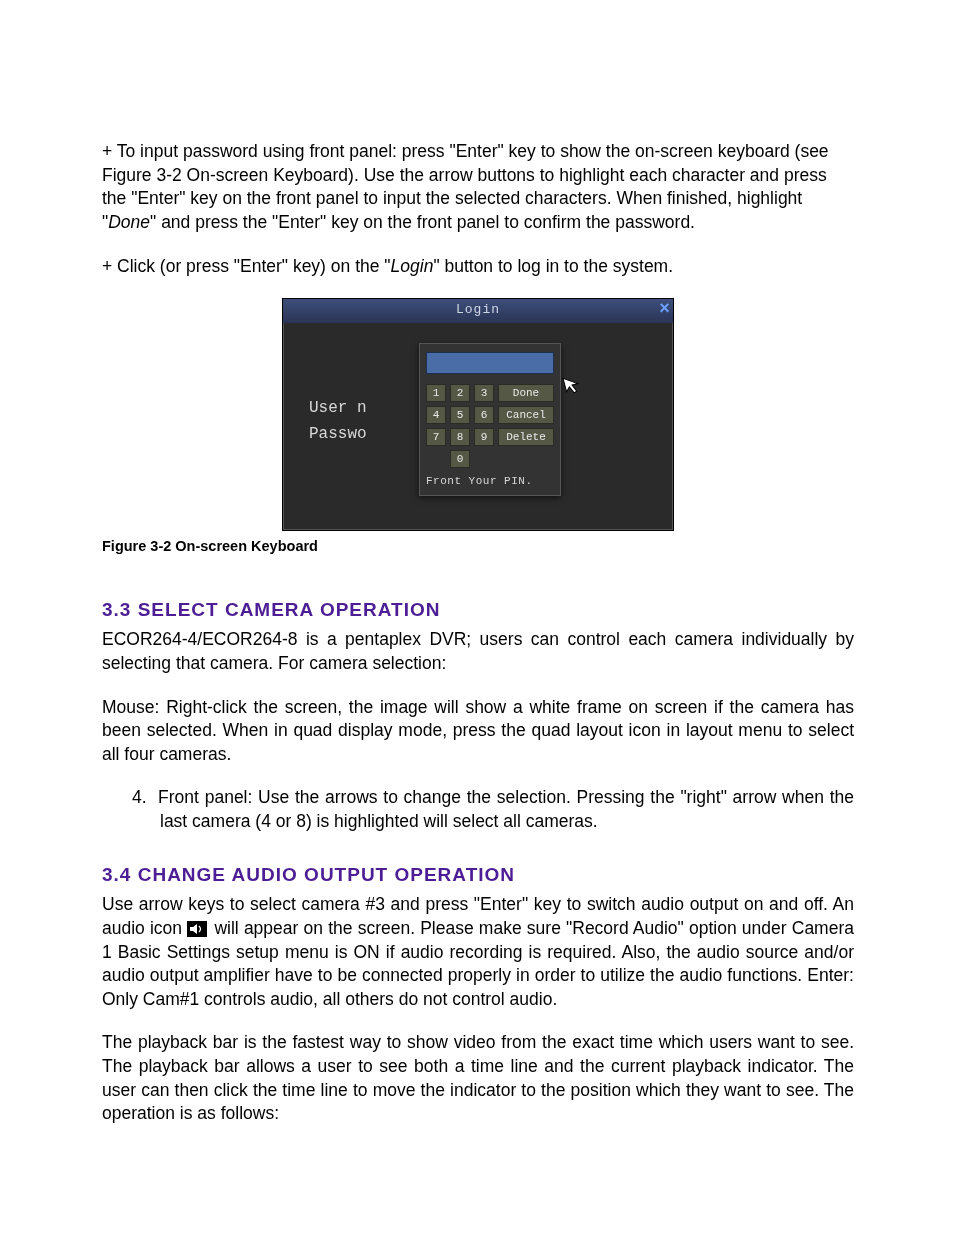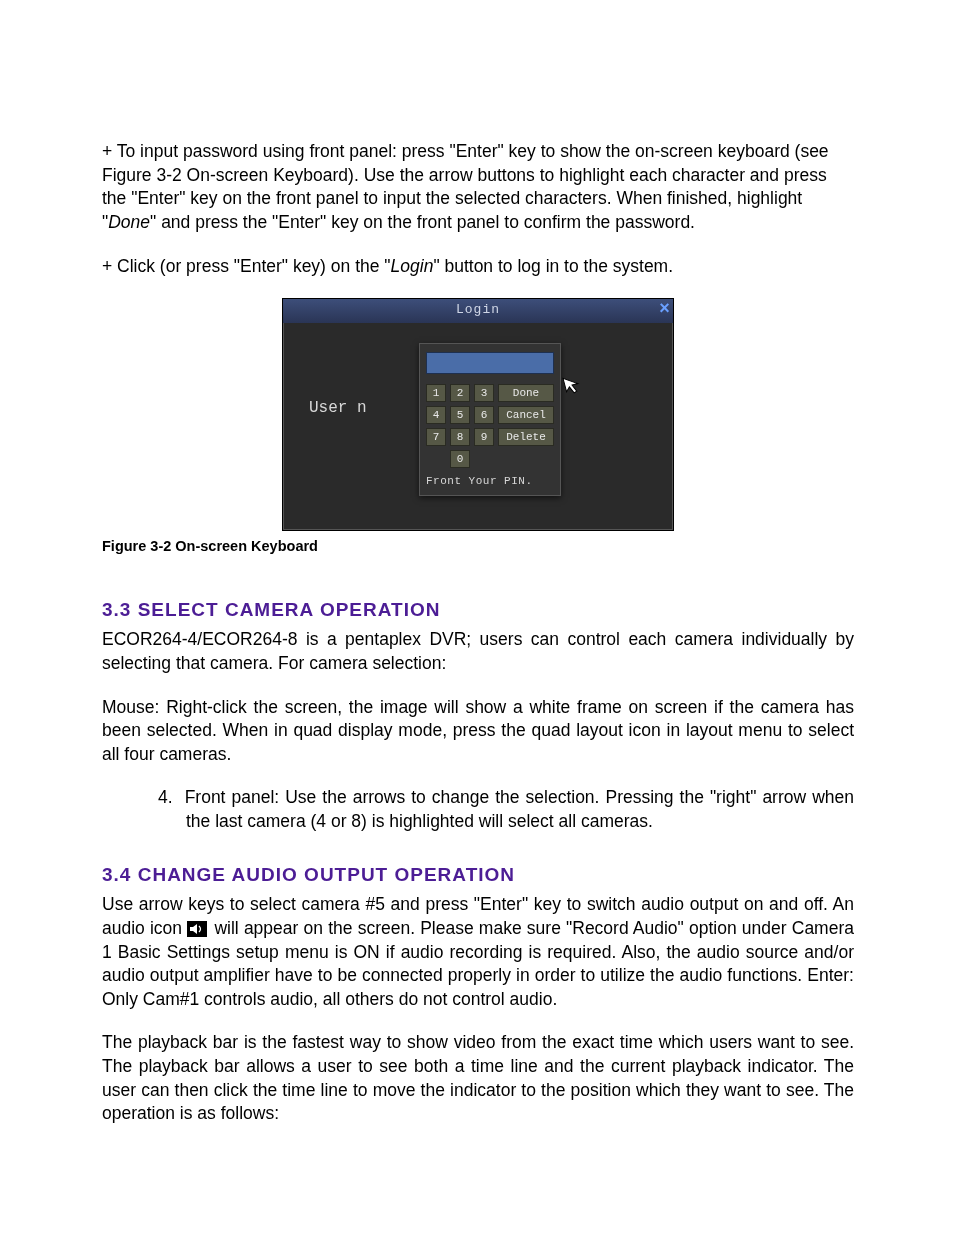--- a/index.html
+++ b/index.html
@@ -28,21 +28,21 @@
   }
   h2.section {
     font-family: Arial, Helvetica, sans-serif;
     font-weight: 900;
     letter-spacing: 1px;
     color: #4c1d95;
     font-size: 19px;
     margin: 28px 0 6px 0;
   }
   .list-indent {
-    margin: 14px 0 14px 56px;
+    margin: 14px 0 14px 30px;
     text-align: justify;
   }
   .list-indent .hang {
     display: block;
     padding-left: 28px;
     text-indent: -28px;
   }
   b { font-weight: normal; }
   i { font-style: italic; }
   .audio-icon {
@@ -233,37 +233,42 @@
         <div class="login-fields">
           <div class="login-row">
             <span class="login-label">User n</span>
             <span style="width:150px"></span>
             <span class="login-dropdown">
               <svg width="10" height="8" viewBox="0 0 10 8">
                   <path d="M1 1 L9 1 L5 6 Z" fill="#ccc"></path>
                 </svg>
             </span>
           </div>
+          <div class="login-row">
+            <span class="login-label">Passwo</span>
+            <span style="width:150px"></span>
+            <span class="login-input-box" style="width:18px;background:#9a9a9a"></span>
+          </div>
         </div>
 
       </div>
     </div>
   </div>
   <div class="figcap">Figure 3-2 On-screen Keyboard</div>
 
   <h2 class="section">3.3  SELECT CAMERA OPERATION</h2>
   <p class="para just">ECOR264-4/ECOR264-8 is a pentaplex DVR; users can control each camera individually by selecting that camera. For camera selection:</p>
   <p class="para just">Mouse: Right-click the screen, the image will show a white frame on screen if the camera has been selected. When in quad display mode, press the quad layout icon in layout menu to select all four cameras.</p>
   <div class="list-indent">
     <span class="hang"><span>4.</span>&nbsp;&nbsp;<span>Front panel:  Use the arrows to change the selection. Pressing the "right" arrow when the last camera (4 or 8) is highlighted will select all cameras.</span></span>
   </div>
 
   <h2 class="section">3.4 CHANGE AUDIO OUTPUT OPERATION</h2>
   <p class="para just">
-    <span>Use arrow keys to select camera #5 and press "</span><b>Enter</b><span>" key to switch audio output on and off. An audio icon </span><span class="audio-icon"><svg width="20" height="16" viewBox="0 0 20 16">
+    <span>Use arrow keys to select camera #3 and press "</span><b>Enter</b><span>" key to switch audio output on and off. An audio icon </span><span class="audio-icon"><svg width="20" height="16" viewBox="0 0 20 16">
           <rect x="0" y="0" width="20" height="16" fill="#000"></rect>
           <path d="M3 6 L6 6 L10 3 L10 13 L6 10 L3 10 Z" fill="#fff"></path>
           <path d="M12 5 Q15 8 12 11" stroke="#fff" stroke-width="1.2" fill="none"></path>
         </svg></span><span> will appear on the screen. Please make sure "Record Audio" option under Camera 1 Basic Settings setup menu is ON if audio recording is required. Also, the audio source and/or audio output amplifier have to be connected properly in order to utilize the audio functions. </span><b>Enter:</b><span> Only Cam#1 controls audio, all others do not control audio.</span>
   </p>
 
   <p class="para just">The playback bar is the fastest way to show video from the exact time which users want to see. The playback bar allows a user to see both a time line and the current playback indicator. The user can then click the time line to move the indicator to the position which they want to see. The operation is as follows:</p>
 
 </div>
 

